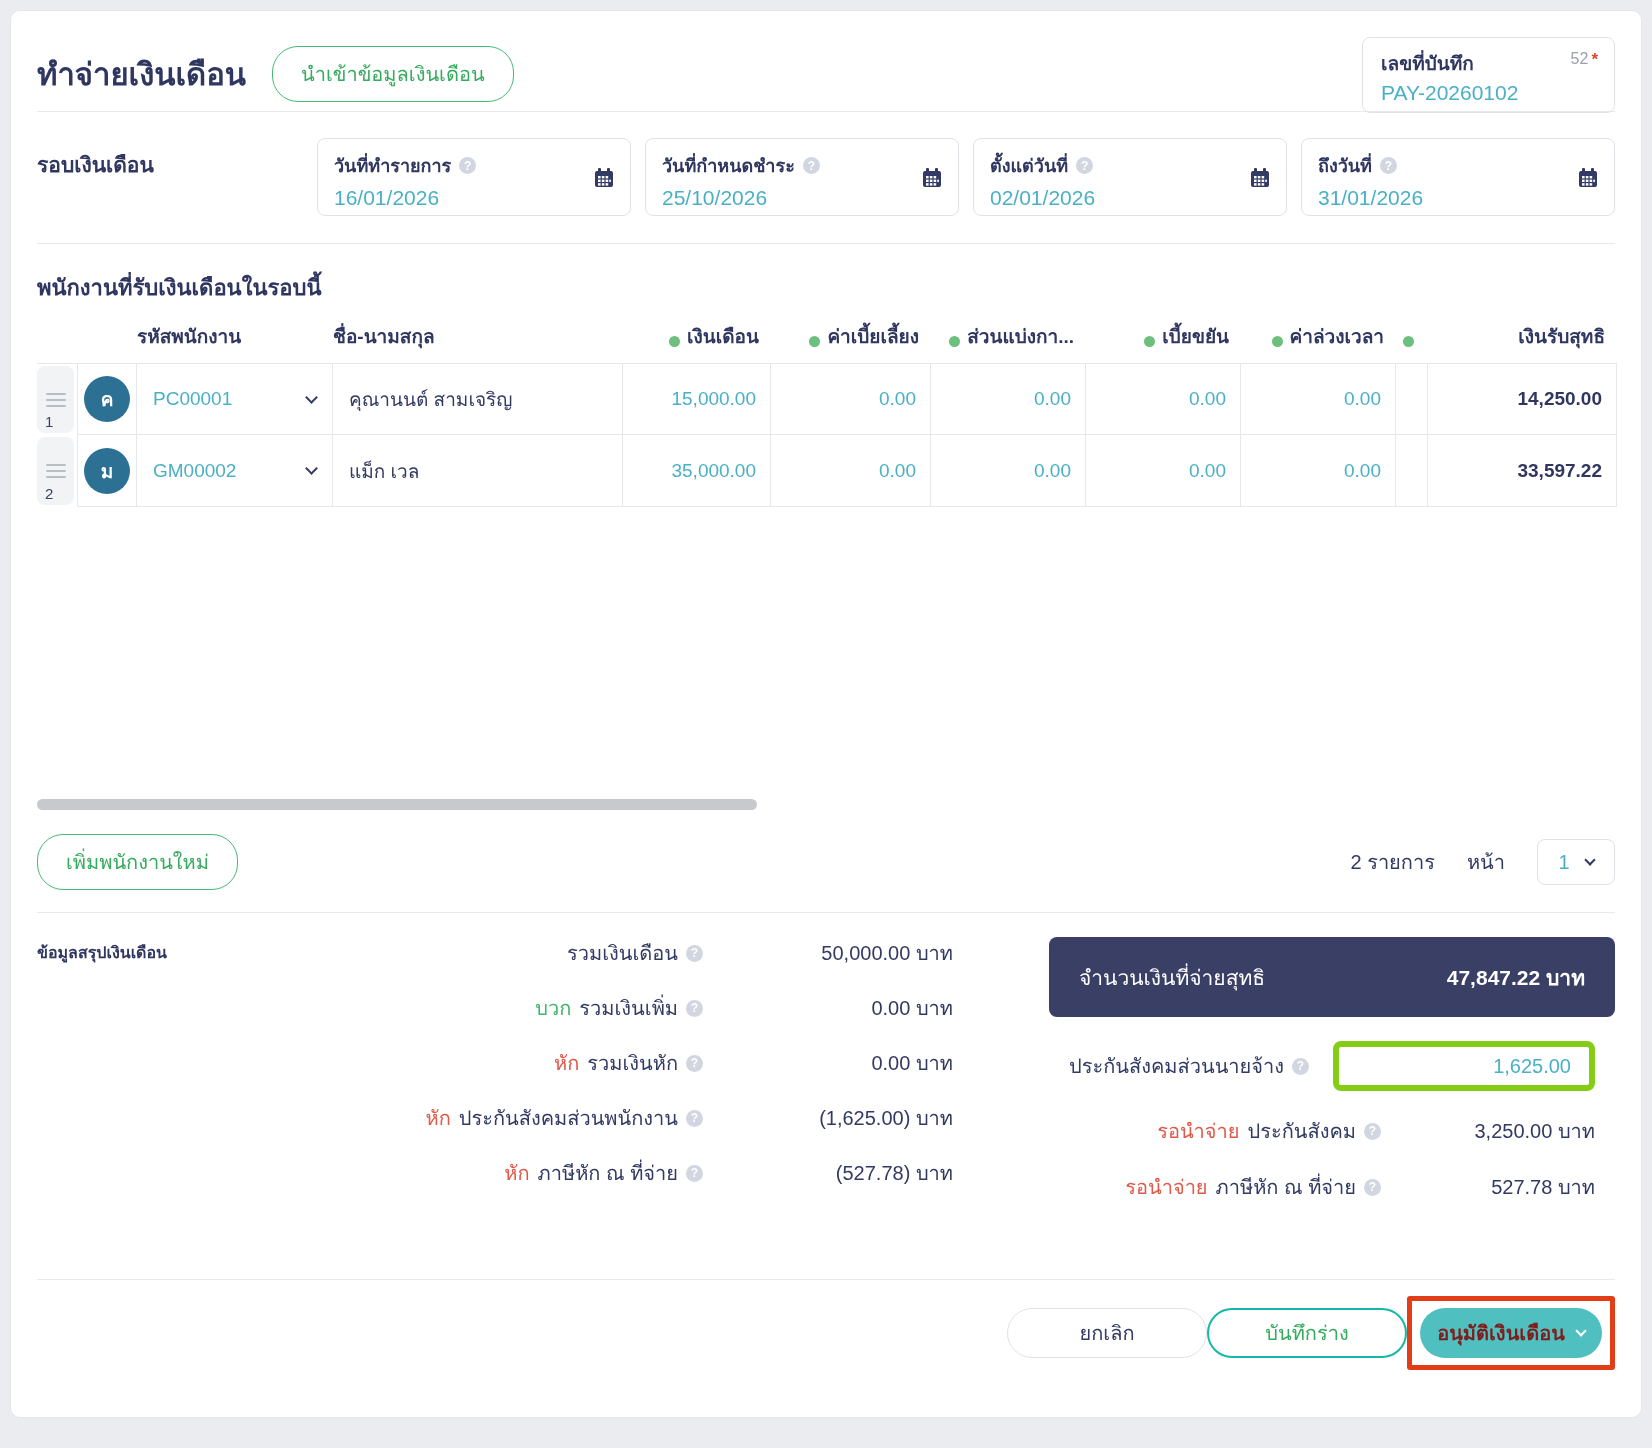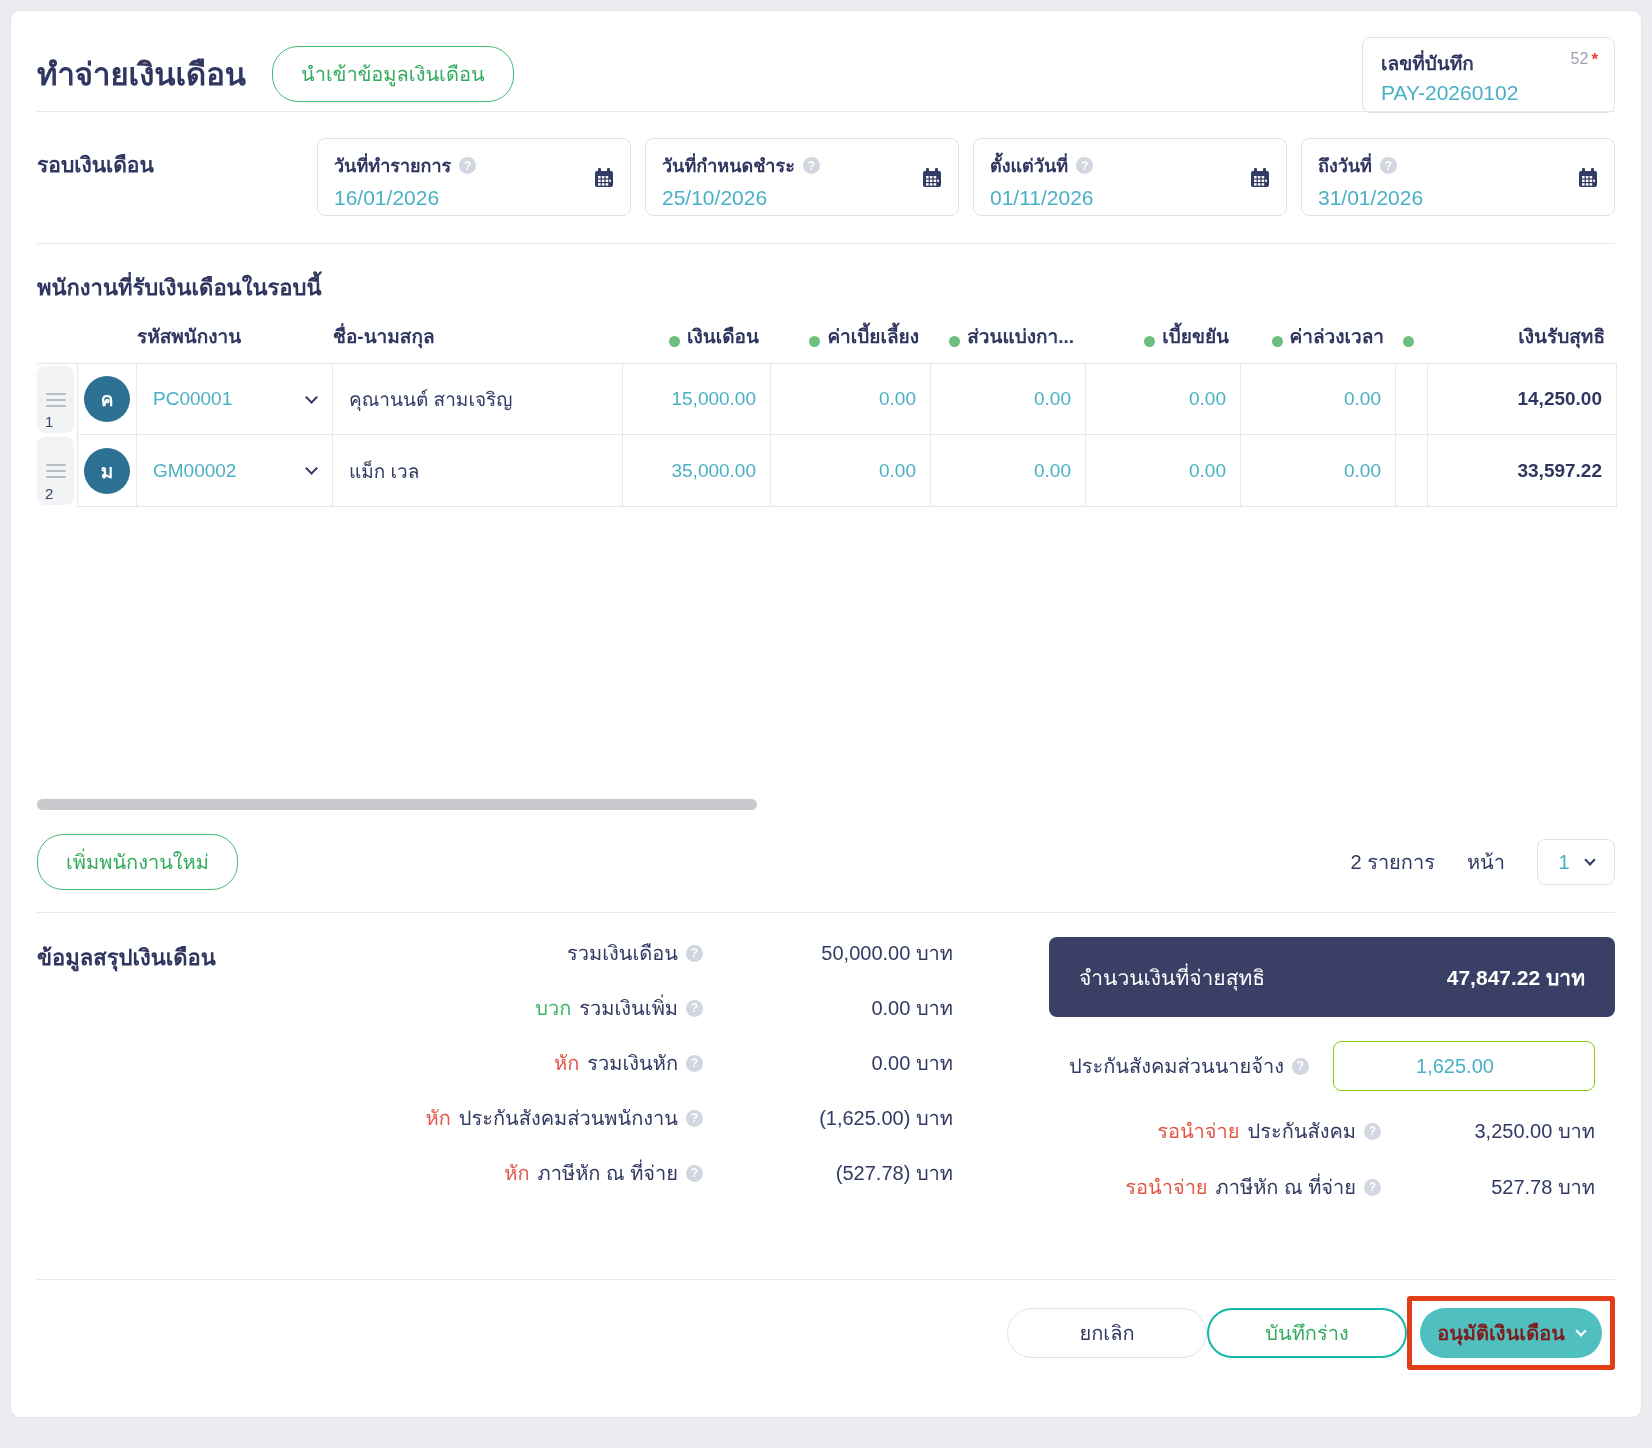--- a/index.html
+++ b/index.html
@@ -97,37 +97,37 @@
   .pager { margin-left:auto; display:flex; align-items:center; gap:32px; font-size:20px; color:#323a63; }
   .page-select {
     width:78px; height:46px; border:1px solid #dfe2e8; border-radius:8px;
     display:flex; align-items:center; justify-content:center; gap:16px; cursor:pointer;
   }
   .page-select .val { color:#4ab0c6; font-size:20px; }
   .page-select .chev { width:8px; height:8px; margin-top:-4px; }
 
   
   .summary { display:flex; padding-top:24px; min-height:366px; }
-  .summary-title { width:268px; font-size:22px; font-weight:700; color:#2f3660; padding-top:3px; }
+  .summary-title { width:268px; font-size:16px; font-weight:700; color:#2f3660; padding-top:3px; }
   .summary-left { width:648px; }
   .s-row { display:flex; align-items:center; justify-content:flex-end; margin-bottom:23px; font-size:20px; }
   .s-label { display:flex; align-items:center; gap:8px; }
   .s-prefix.plus { color:#3eb56a; }
   .s-prefix.minus { color:#e15948; }
   .s-value { width:250px; text-align:right; color:#323a63; }
   .summary-right { margin-left:auto; width:566px; }
   .net-box {
     height:80px; background:#3a3f66; border-radius:8px; color:#ffffff;
     display:flex; align-items:center; justify-content:space-between; padding:0 30px; font-size:21px;gap:32px;
   }
   .net-box .nb-value { font-weight:700; }
   .sr-row { display:flex; align-items:center; justify-content:flex-end; gap:24px; margin-top:24px; padding-right:20px; font-size:20px; }
   .ssf-input {
-    width:262px; height:50px; border:1px solid #84cc16; border-radius:8px;
-    text-align:center; padding-right:18px; font-size:20px; color:#4ab0c6;
+    width:262px; height:50px; border:6px solid #84cc16; border-radius:8px;
+    text-align:right; padding-right:18px; font-size:20px; color:#4ab0c6;
     font-family:inherit; outline:none;
   }
   .sr-val { width:190px; text-align:right; color:#323a63; }
 
   
   .footer-divider { margin-top:0; }
   .footer { display:flex; justify-content:flex-end; align-items:center; padding:16px 0; }
   .btn-pill { border-radius:26px; font-size:20px; height:50px; }
   .btn-cancel { border:1px solid #dfe2e8; color:#323a63; width:200px; }
   .btn-draft { border:2px solid #14b8a6; color:#35ab5e; width:200px; }
@@ -208,21 +208,21 @@
               <rect x="7.8" y="15.2" width="2.6" height="2.4"></rect>
               <rect x="11.6" y="15.2" width="2.6" height="2.4"></rect>
             </g>
           </svg>
       </div>
       <div class="pfield">
         <div class="pfield-label">
             <span>ตั้งแต่วันที่</span>
             <span class="help">?</span>
           </div>
-        <div class="pfield-value">01/11/2026</div>
+        <div class="pfield-value">02/01/2026</div>
         <svg class="cal" viewBox="0 0 20 20">
             <rect x="1" y="3" width="18" height="16" rx="2" fill="#333a64"></rect>
             <rect x="4" y="0" width="3" height="5" rx="1" fill="#333a64"></rect>
             <rect x="13" y="0" width="3" height="5" rx="1" fill="#333a64"></rect>
             <g fill="#ffffff">
               <rect x="4" y="8" width="2.6" height="2.4"></rect>
               <rect x="7.8" y="8" width="2.6" height="2.4"></rect>
               <rect x="11.6" y="8" width="2.6" height="2.4"></rect>
               <rect x="4" y="11.6" width="2.6" height="2.4"></rect>
               <rect x="7.8" y="11.6" width="2.6" height="2.4"></rect>

